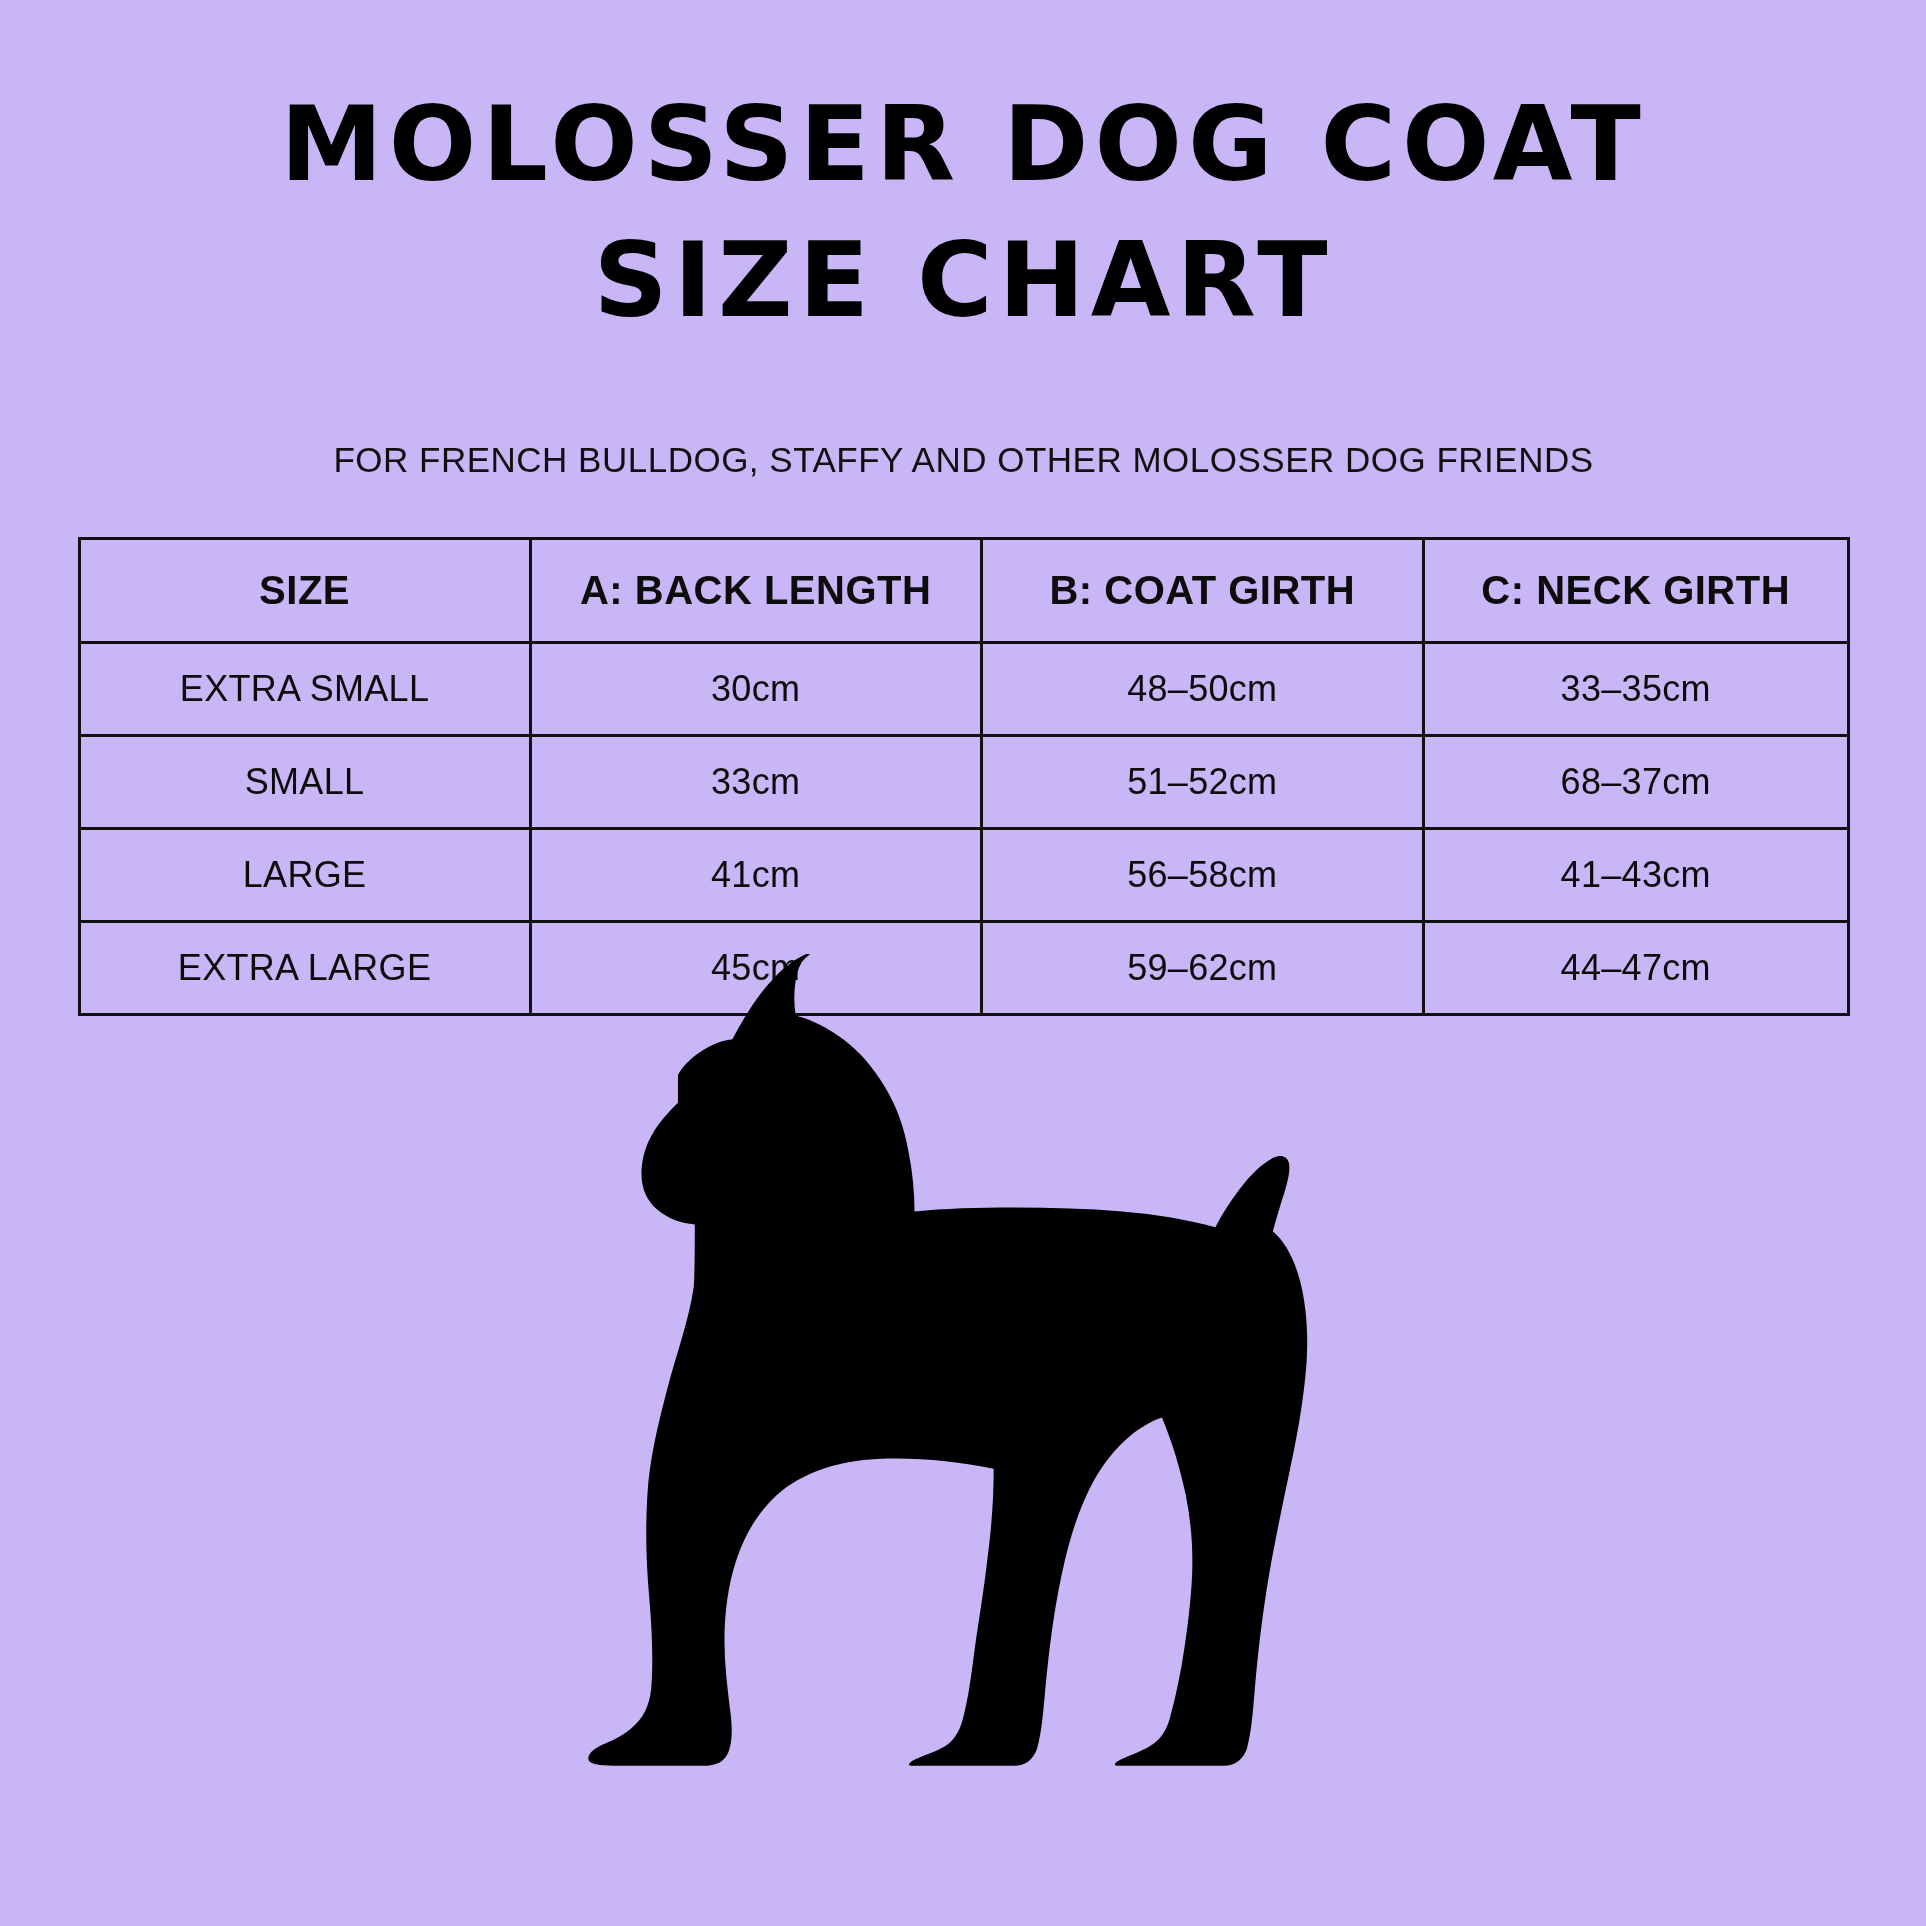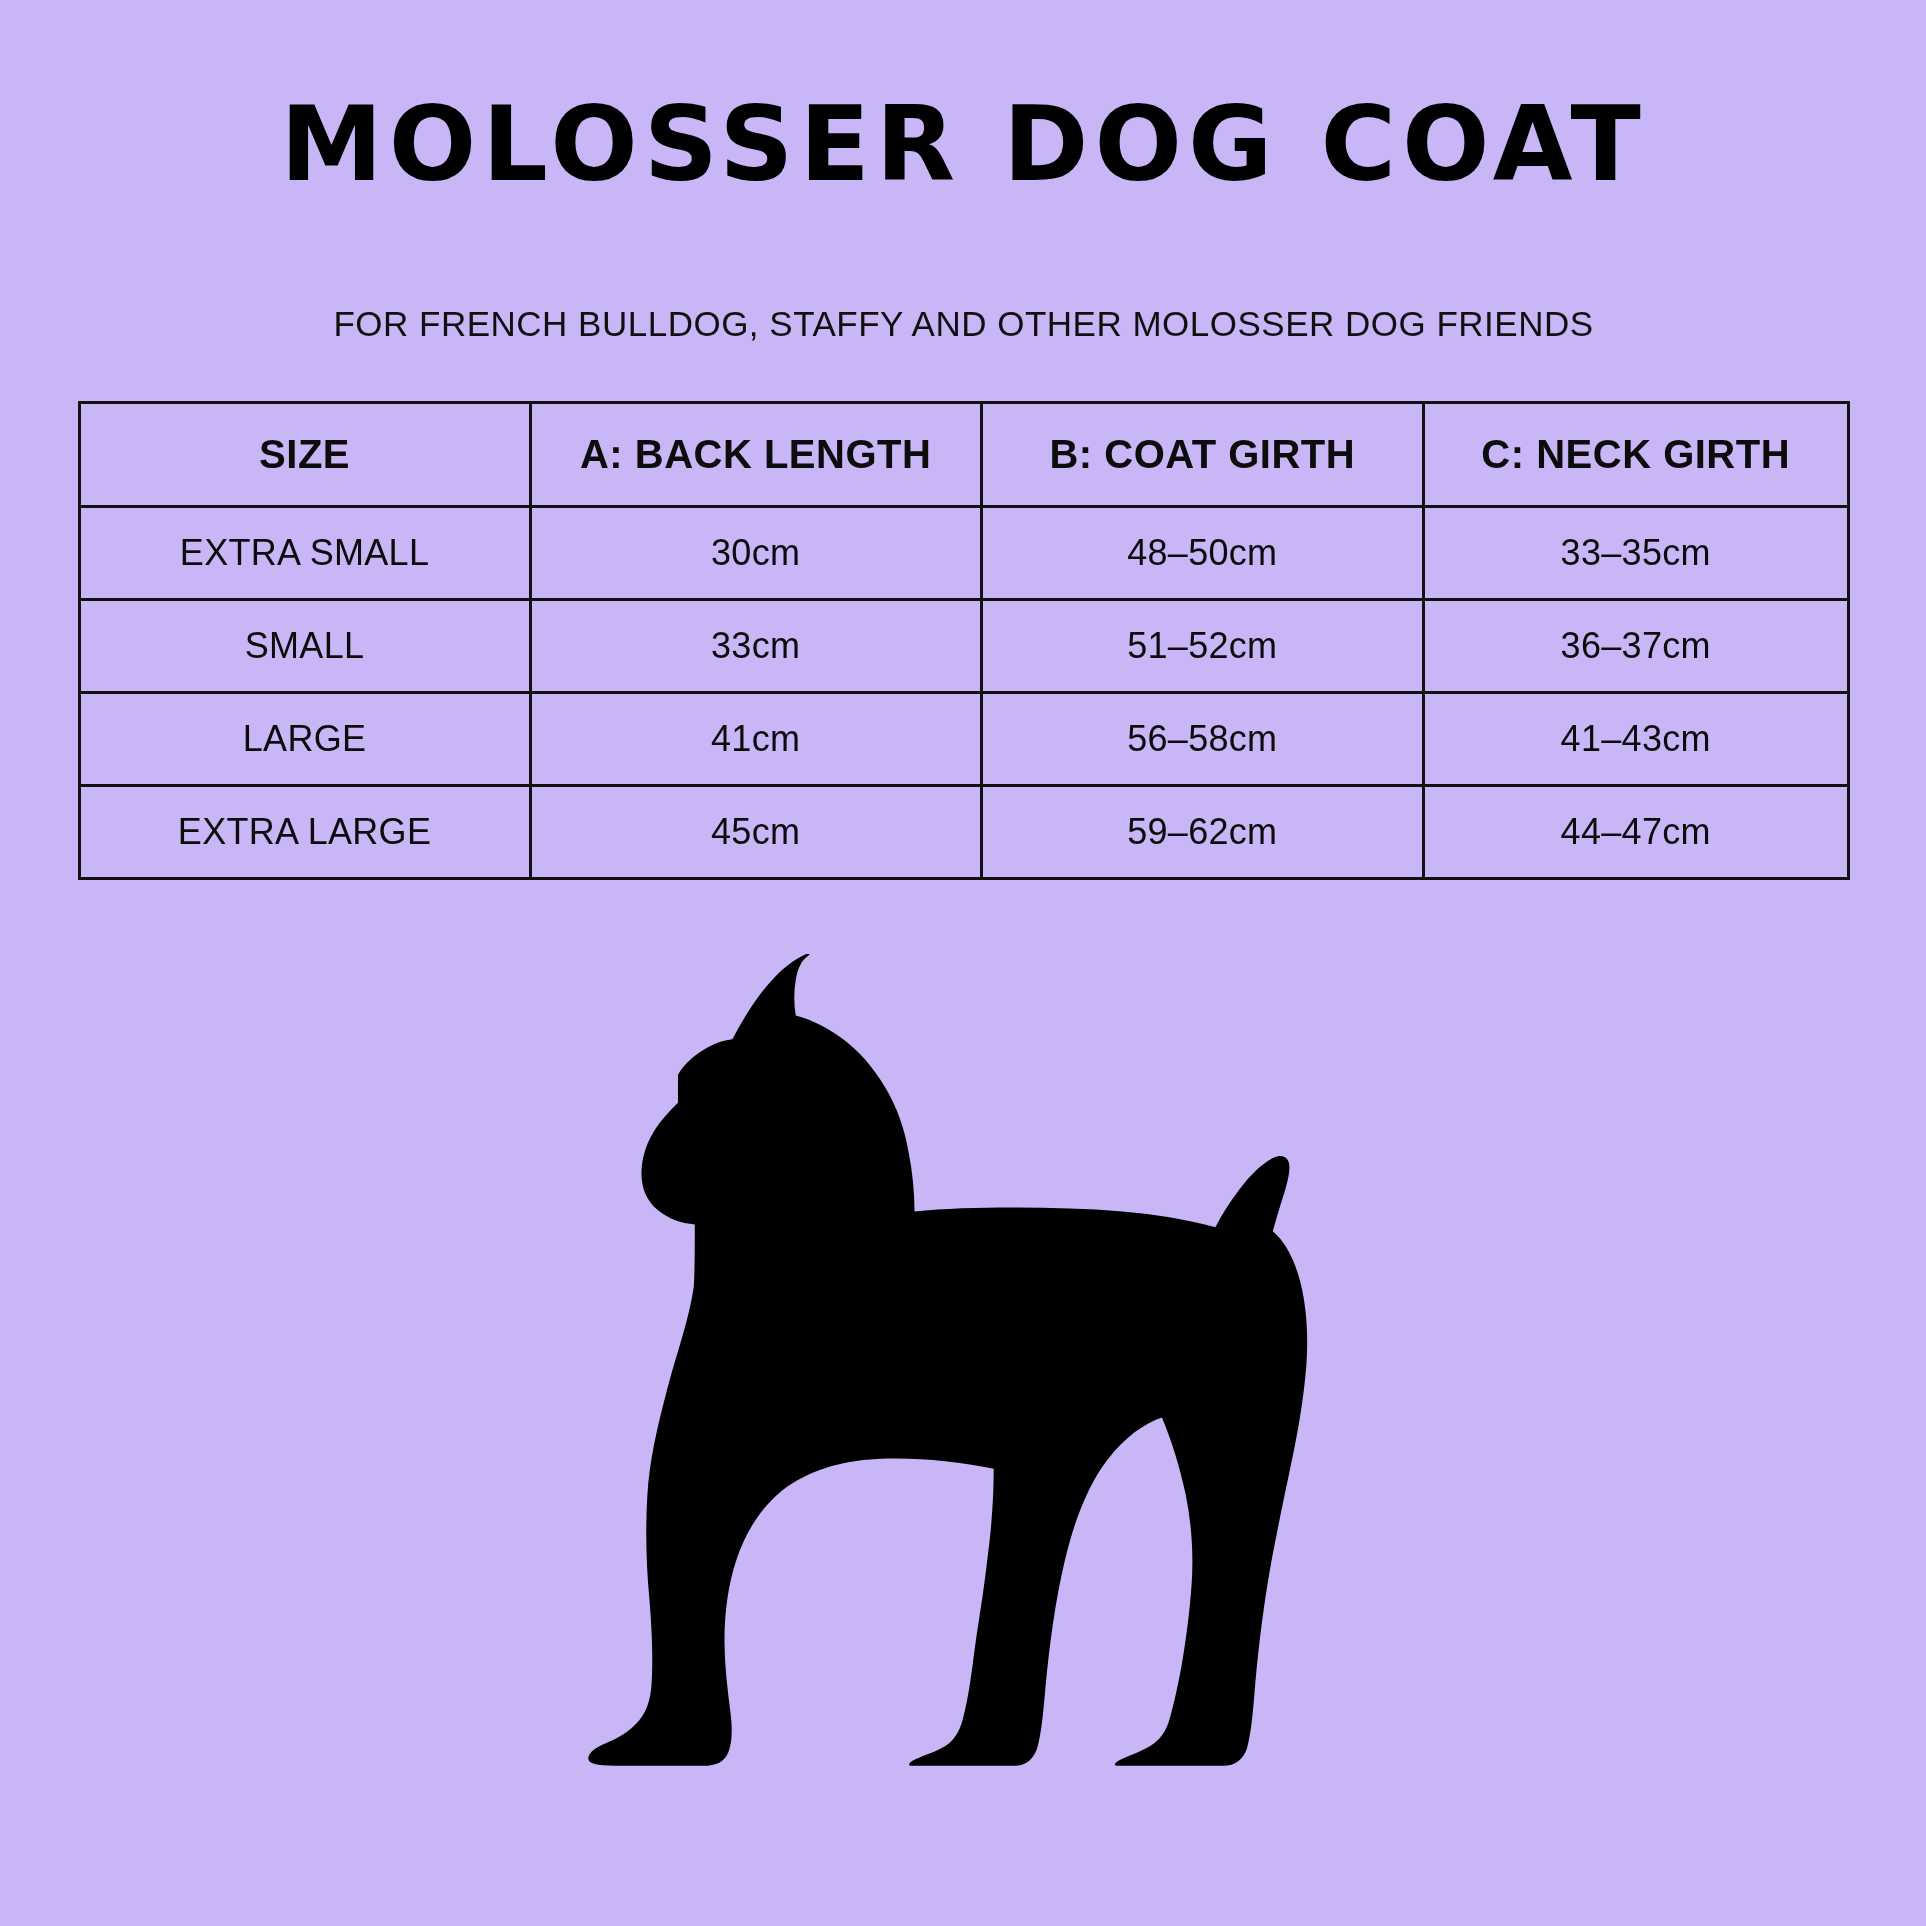--- a/index.html
+++ b/index.html
@@ -89,20 +89,21 @@
     height: 812px;
   }
 </style>
 </head>
 <body>
 
 <div class="page">
 
   <div class="title-block">
     <div class="title-line">MOLOSSER DOG COAT</div>
+    <div class="title-line">SIZE CHART</div>
   </div>
 
   <div class="subtitle">FOR FRENCH BULLDOG, STAFFY AND OTHER MOLOSSER DOG FRIENDS</div>
 
   <div class="table-wrap">
     <table class="size-chart">
       <colgroup>
         <col class="c-size">
         <col class="c-a">
         <col class="c-b">
@@ -120,21 +121,21 @@
         <tr>
           <td>EXTRA SMALL</td>
           <td>30cm</td>
           <td>48–50cm</td>
           <td>33–35cm</td>
         </tr>
         <tr>
           <td>SMALL</td>
           <td>33cm</td>
           <td>51–52cm</td>
-          <td>36–37cm</td>
+          <td>68–37cm</td>
         </tr>
         <tr>
           <td>LARGE</td>
           <td>41cm</td>
           <td>56–58cm</td>
           <td>41–43cm</td>
         </tr>
         <tr>
           <td>EXTRA LARGE</td>
           <td>45cm</td>

